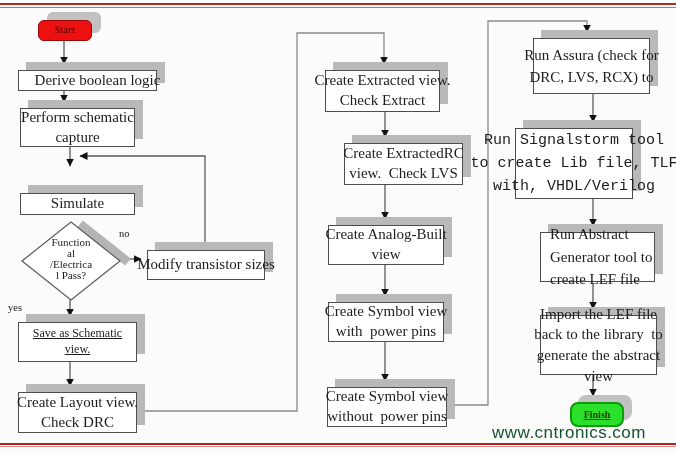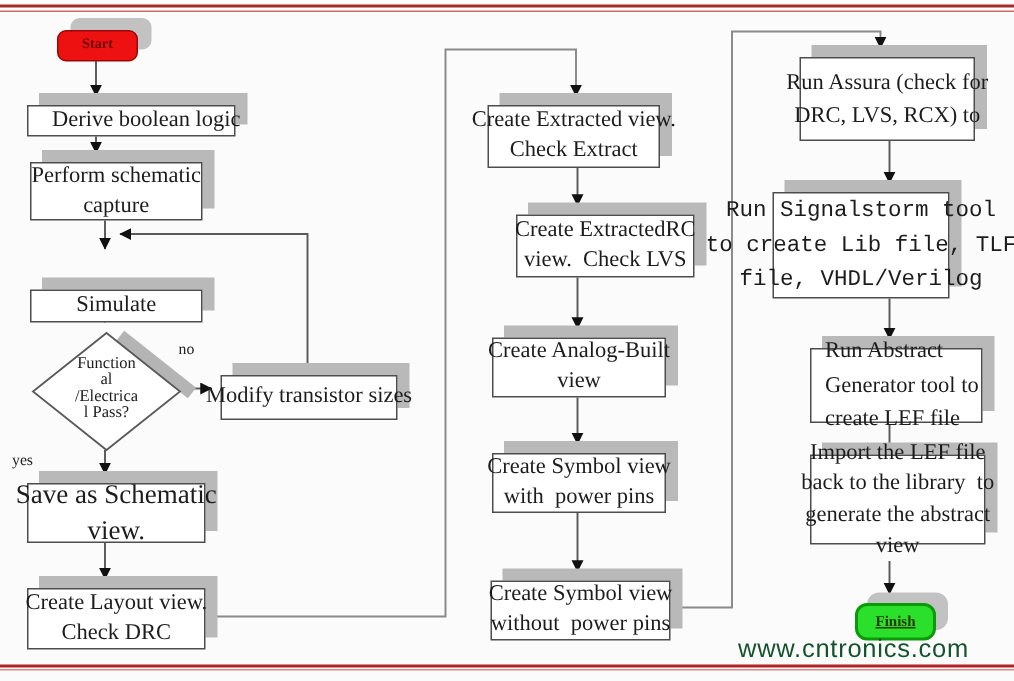--- a/index.html
+++ b/index.html
@@ -20,32 +20,32 @@
     text-align:center;font-size:15px;line-height:1.32;
   }
   .node .lines div{white-space:pre;}
   #n-start{left:38px;top:20px;width:52px;height:19px;background:#ee1111;
     border:1.5px solid #9b0606;border-radius:6px;box-shadow:9px -8px 0 #c2c2c2;
     color:#6e0808;font-weight:bold;font-size:9.5px;}
   #n-derive{left:18px;top:70px;width:117px;height:19px;padding-left:20px;}
   #n-perform{left:20px;top:108px;width:113px;height:37px;}
   #n-simulate{left:20px;top:173px;width:113px;height:20px;margin-top:20px;}
   #n-modify{left:147px;top:250px;width:116px;height:28px;}
-  #n-save{left:18px;top:322px;width:117px;height:38px;font-size:18px;}
+  #n-save{left:18px;top:322px;width:117px;height:38px;font-size:12px;text-decoration:underline;}
   #n-layout{left:18px;top:392px;width:117px;height:39px;}
   #n-extract{left:325px;top:70px;width:113px;height:40px;}
   #n-extractrc{left:328px;top:143px;width:117px;height:40px;margin-left:16px;}
   #n-analog{left:328px;top:225px;width:114px;height:38px;}
   #n-symwith{left:328px;top:302px;width:114px;height:38px;}
   #n-symwithout{left:327px;top:387px;width:118px;height:38px;}
   #n-assura{left:533px;top:38px;width:115px;height:54px;line-height:1.5;}
   #n-signalstorm{left:515px;top:128px;width:116px;height:69px;line-height:1.55;font-family:Liberation Mono, monospace;}
   #n-abstract{left:540px;top:232px;width:115px;height:50px;justify-content:flex-start;
     text-align:left;padding-left:9px;box-sizing:border-box;line-height:1.5;}
-  #n-import{left:540px;top:303px;width:115px;height:58px;line-height:1.38;}
+  #n-import{left:540px;top:315px;width:115px;height:58px;line-height:1.38;}
   #n-finish{left:570px;top:402px;width:50px;height:21px;background:#2ae02a;
     border:2px solid #0a9a0a;border-radius:8px;box-shadow:8px -7px 0 #c2c2c2;
     color:#2b3a05;font-weight:bold;font-size:10px;text-decoration:underline;}
   .diamond-text{
     position:absolute;left:26px;top:237px;width:90px;text-align:center;
     font-size:11px;line-height:11px;
   }
   .edge-label{position:absolute;font-size:10.5px;color:#222;}
   #lbl-yes{left:8px;top:302px;}
   #lbl-no{left:119px;top:228px;}
@@ -179,21 +179,21 @@
     <div class="lines">
         <div>Run Assura (check for</div>
         <div>DRC, LVS, RCX) to</div>
       </div>
   </div>
 
   <div class="node" id="n-signalstorm">
     <div class="lines">
         <div>Run Signalstorm tool</div>
         <div>to create Lib file, TLF</div>
-        <div>file, VHDL/Verilog</div>
+        <div>with, VHDL/Verilog</div>
       </div>
   </div>
 
   <div class="node" id="n-abstract">
     <div class="lines">
         <div>Run Abstract</div>
         <div>Generator tool to</div>
         <div>create LEF file</div>
       </div>
   </div>

